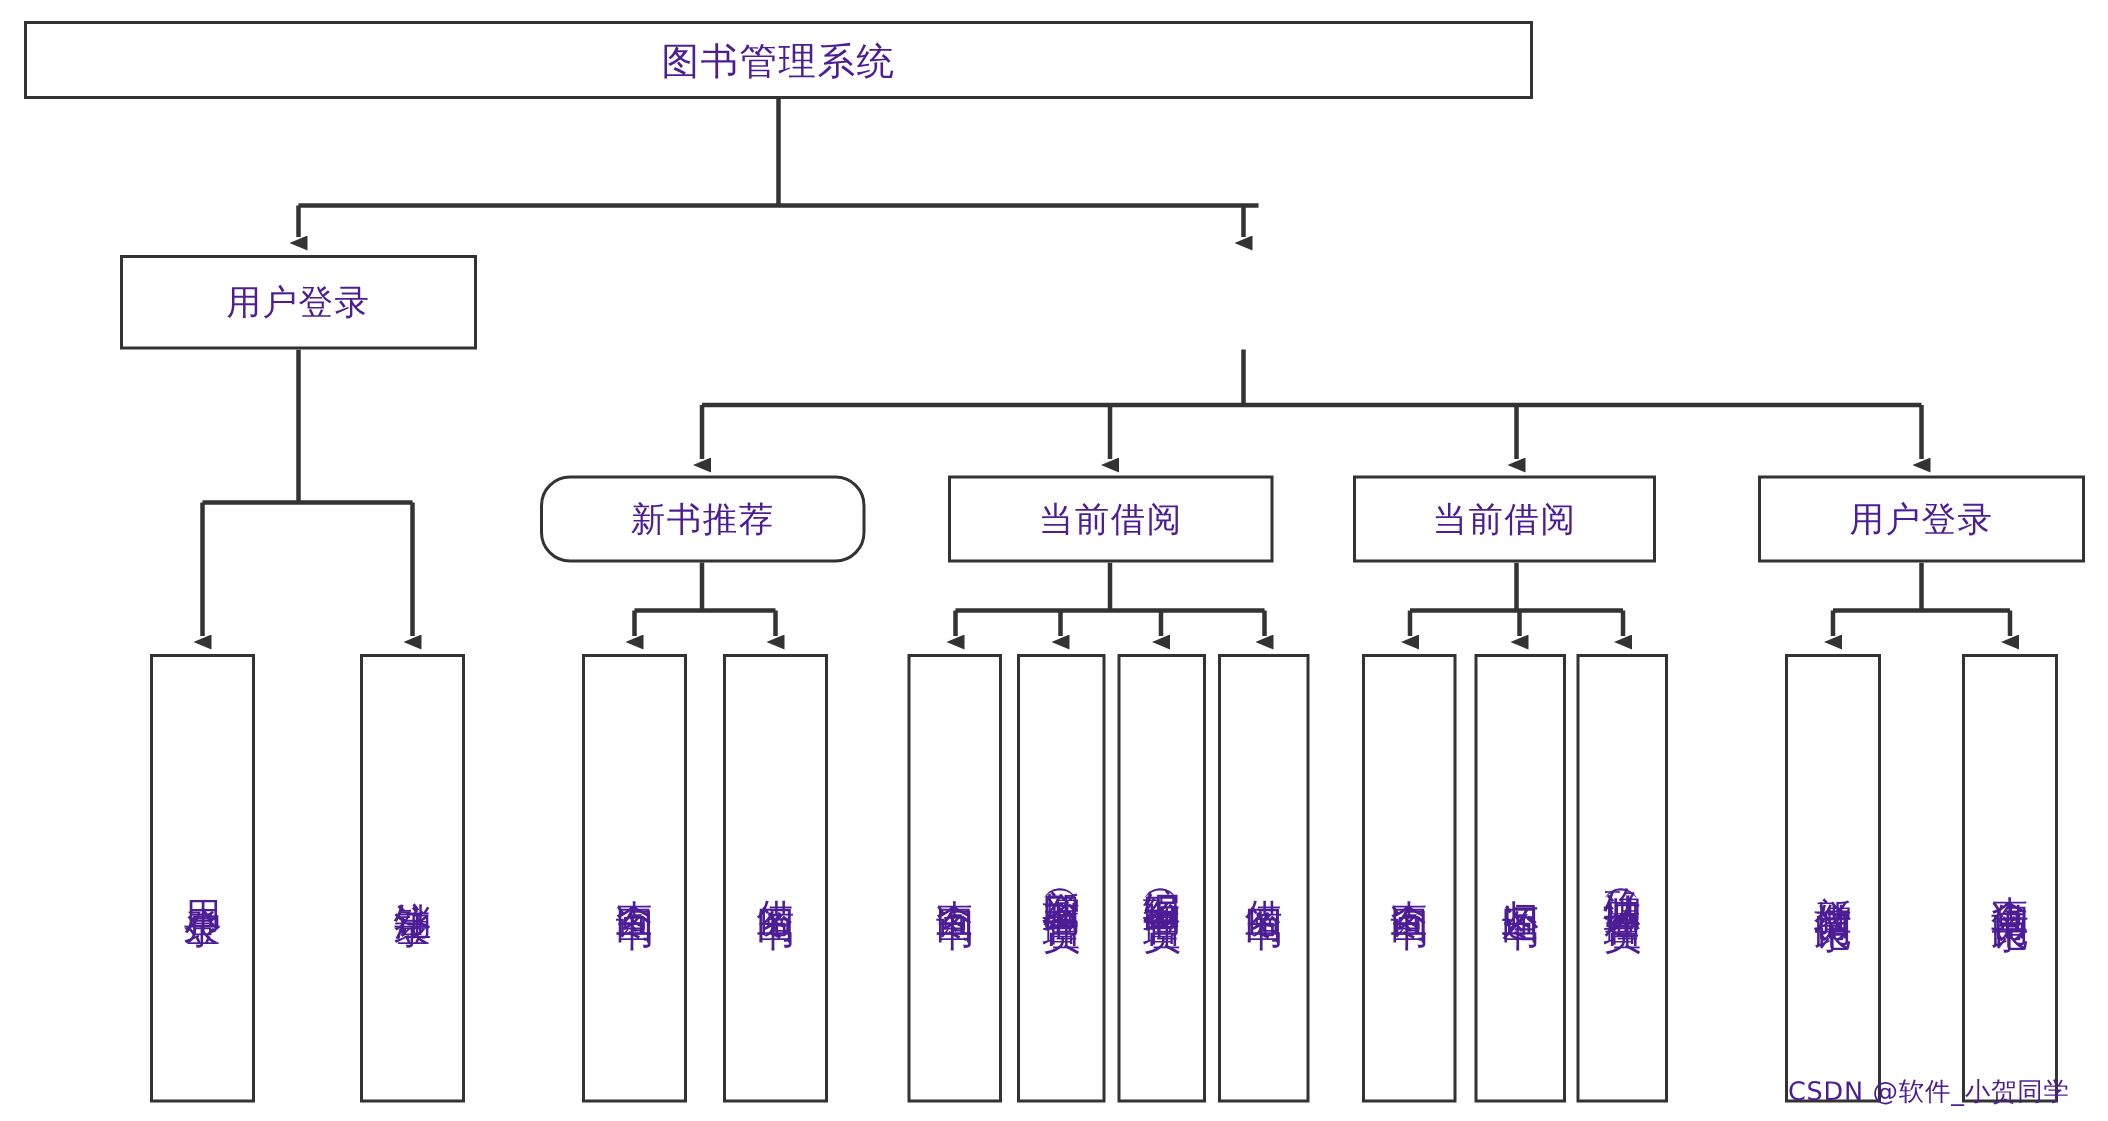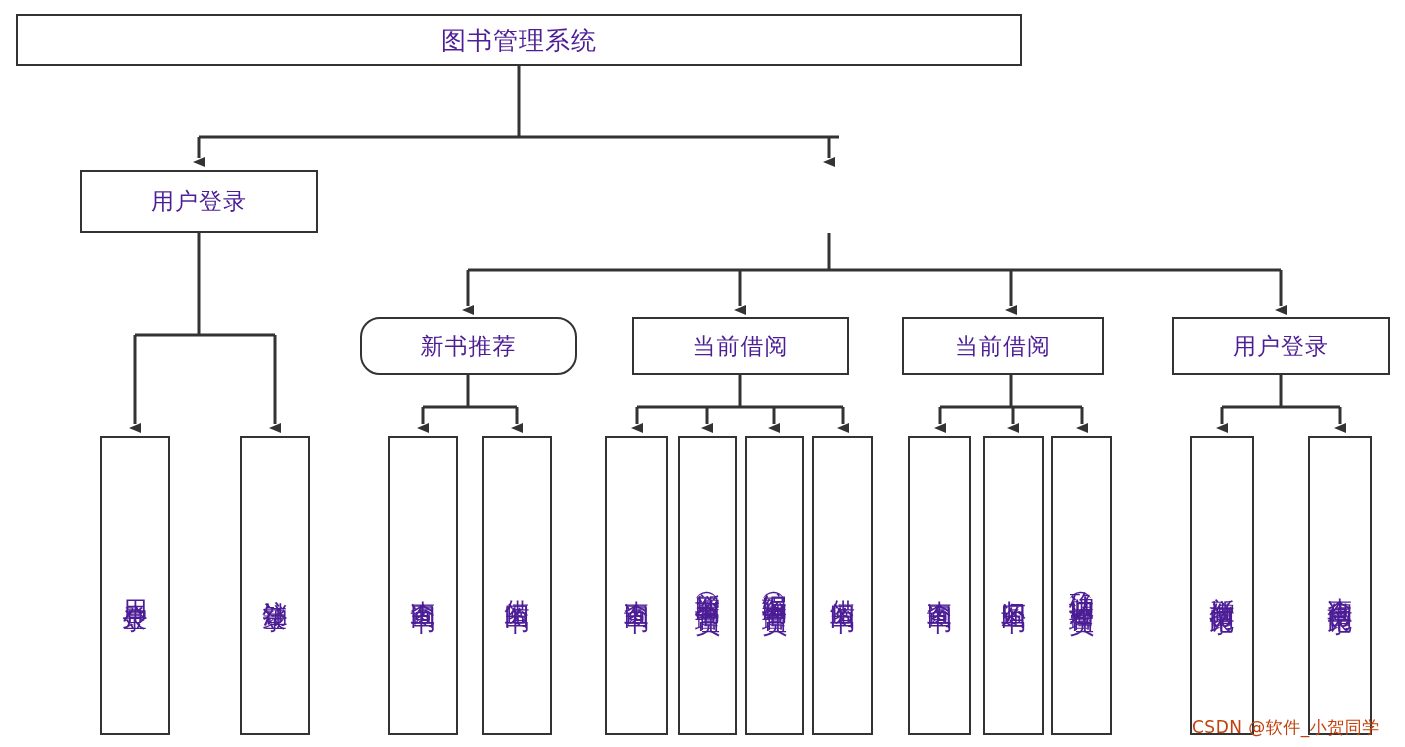--- a/index.html
+++ b/index.html
@@ -51,21 +51,21 @@
   .node.vertical .label-v {
     writing-mode: vertical-rl;
     text-orientation: upright;
     white-space: nowrap;
   }
   #node-root {
     font-size: 25px;
   }
   .watermark {
     position: absolute;
-    color: #c2410c;
+    color: #4c1d95;
     font-size: 17px;
     letter-spacing: 0.5px;
     white-space: nowrap;
     user-select: none;
   }
 </style>
 </head>
 <body>
 
 <div id="diagram-root">

